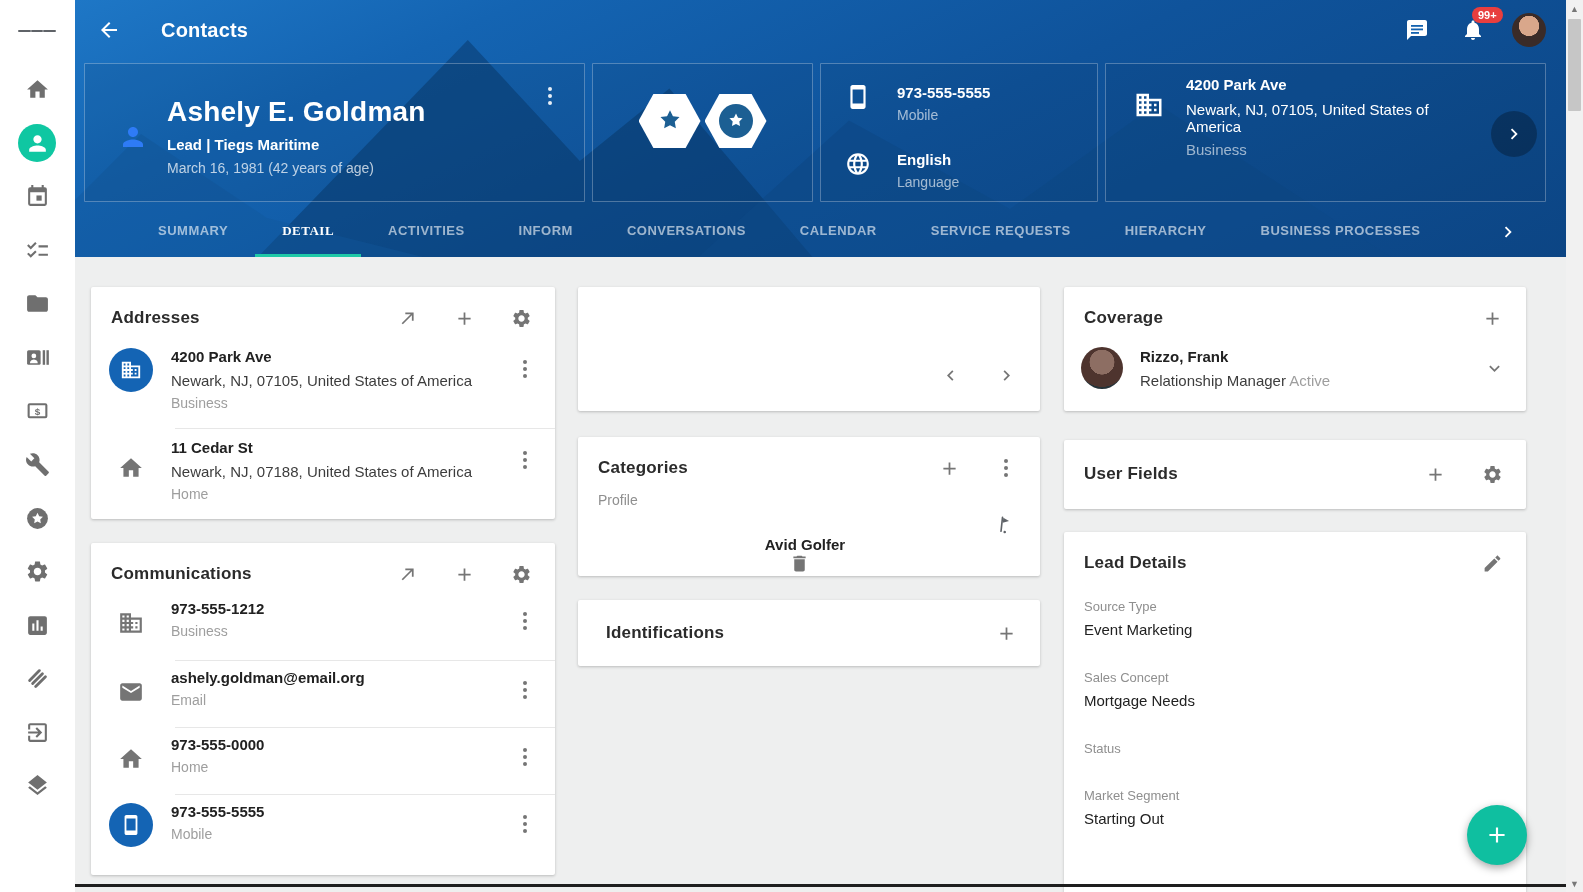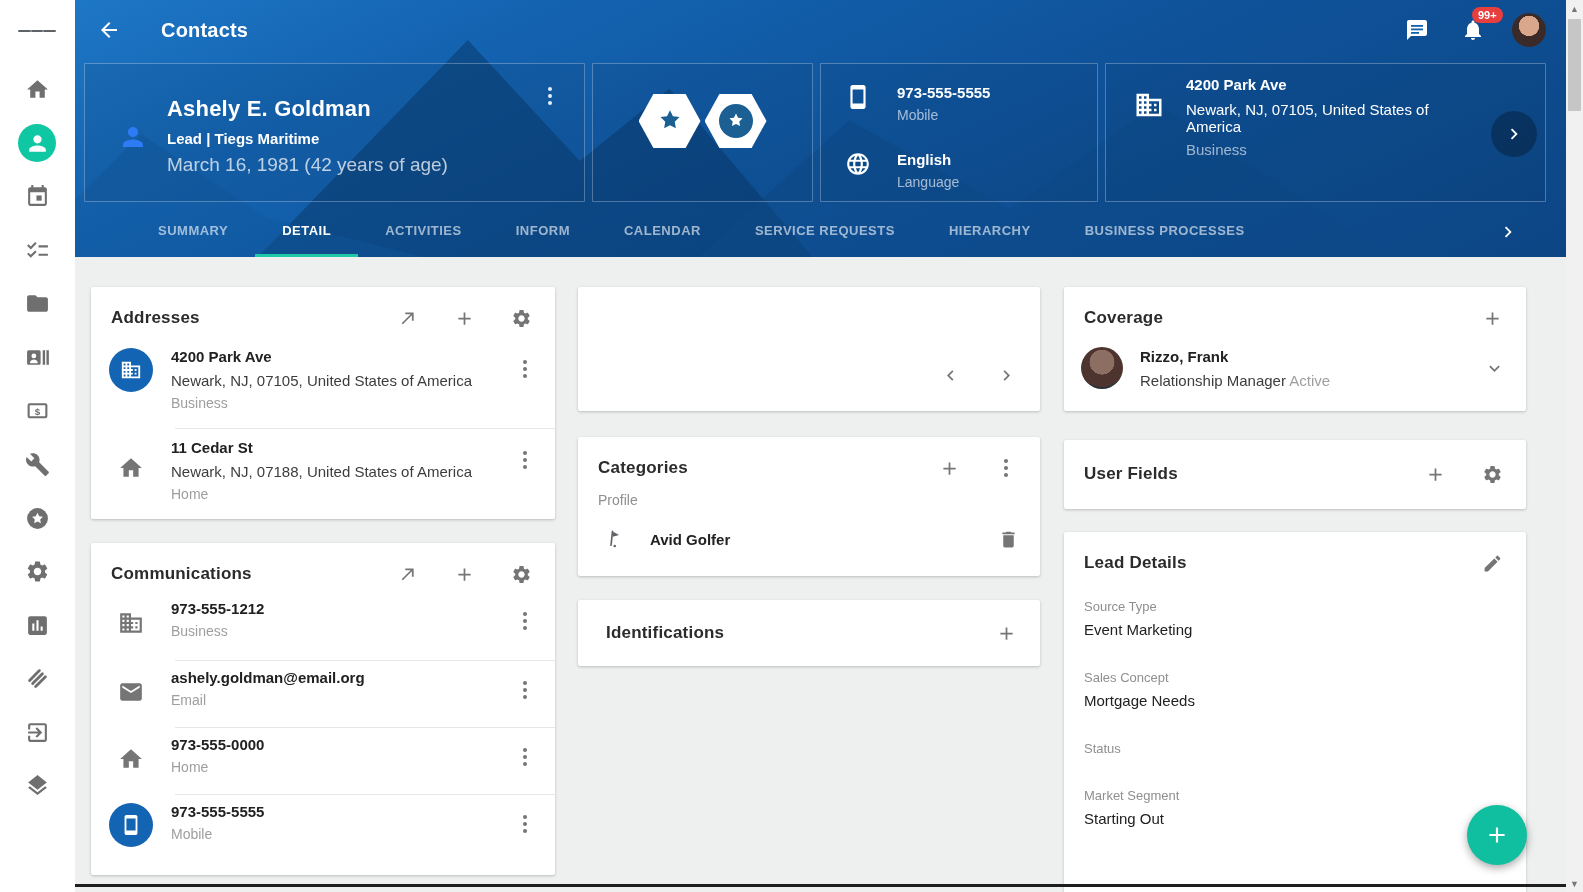--- a/index.html
+++ b/index.html
@@ -48,23 +48,23 @@
   .hpanel { position:absolute; top:63px; height:139px; border:1px solid rgba(255,255,255,.28);
             background:rgba(8,35,70,.10); border-radius:1px; }
   .hp1 { left:9px;   width:501px; }
   .hp2 { left:517px; width:221px; }
   .hp3 { left:745px; width:278px; }
   .hp4 { left:1030px; width:441px; }
 
   .hp1 .person-ico { position:absolute; left:33px; top:58px; }
   .hp1 .person-ico svg { width:30px; height:30px; fill:#2e7bf6; }
   .hp1 .who { position:absolute; left:82px; top:32px; }
-  .contact-name { color:#ffffff; font-size:22px; font-weight:bold; letter-spacing:.2px; }
+  .contact-name { color:#ffffff; font-size:28px; font-weight:bold; letter-spacing:.2px; }
   .contact-sub  { color:#ffffff; font-size:15px; font-weight:bold; margin-top:8px; }
-  .contact-birth{ color:rgba(255,255,255,.72); font-size:19px; margin-top:7px; }
+  .contact-birth{ color:rgba(255,255,255,.72); font-size:14px; margin-top:7px; }
   .hp-kebab { position:absolute; right:22px; top:18px; width:24px; height:28px; display:flex; flex-direction:column;
               align-items:center; justify-content:center; gap:3px; cursor:pointer; }
   .hp-kebab i { width:4px; height:4px; border-radius:50%; background:rgba(255,255,255,.9); }
 
   .badges { position:absolute; left:0; top:30px; width:100%; display:flex; justify-content:center; gap:4px; }
   .hexagon { width:62px; height:54px; background:#ffffff; display:flex; align-items:center; justify-content:center;
              clip-path:polygon(0% 50%, 24% 0%, 76% 0%, 100% 50%, 76% 100%, 24% 100%); cursor:pointer; }
   .hexagon svg { width:26px; height:26px; fill:#1c5f93; }
   .hex-circle { width:34px; height:34px; border-radius:50%; background:#1c5f93; display:flex; align-items:center; justify-content:center; }
   .hex-circle svg { width:18px; height:18px; fill:#ffffff; }
@@ -81,21 +81,21 @@
   .addr-l2 { color:#ffffff; font-size:15px; margin-top:8px; }
   .addr-l3 { color:rgba(255,255,255,.6); font-size:15px; margin-top:6px; }
   .addr-next { position:absolute; right:8px; top:47px; width:46px; height:46px; border-radius:50%;
                background:rgba(0,0,0,.28); display:flex; align-items:center; justify-content:center; cursor:pointer; }
   .addr-next svg { width:22px; height:22px; fill:#ffffff; }
 
   
   .tabs { position:absolute; left:0; top:205px; width:1432px; height:52px; display:flex; padding-left:56px; overflow:hidden; white-space:nowrap; }
   .tab { height:52px; line-height:52px; padding:0 27px; font-size:13px; font-weight:bold; letter-spacing:.5px;
          color:rgba(255,255,255,.60); cursor:pointer; position:relative; flex:0 0 auto; }
-  .tab.active { color:#ffffff; }
+  .tab.active { color:#ffffff;font-family:Liberation Serif, serif; }
   .tab.active::after { content:""; position:absolute; left:0; right:0; bottom:0; height:3px; background:#1fc9a7; }
   .tabs-more { position:absolute; right:44px; top:218px; width:28px; height:28px; display:flex; align-items:center; justify-content:center; cursor:pointer; }
   .tabs-more svg { width:22px; height:22px; fill:#ffffff; }
 
   
   .main { position:absolute; left:75px; top:257px; width:1491px; height:635px; background:#eeefef; overflow:hidden; }
   .card { position:absolute; background:#ffffff; border-radius:2px; box-shadow:0 1px 3px rgba(0,0,0,.22); }
 
   .card-head { display:flex; align-items:center; padding:19px 22px 10px 20px; }
   .card-title { flex:1; font-size:17px; font-weight:bold; color:#2b2b2b; letter-spacing:.2px; }
@@ -324,20 +324,21 @@
           <path d="M8.59 16.59 13.17 12 8.59 7.41 10 6l6 6-6 6-1.41-1.41z"></path>
         </svg>
       </div>
   </section>
 
   <div class="tabs">
     <div class="tab">SUMMARY</div>
     <div class="tab active">DETAIL</div>
     <div class="tab">ACTIVITIES</div>
     <div class="tab">INFORM</div>
+    <div class="tab">CONVERSATIONS</div>
     <div class="tab">CALENDAR</div>
     <div class="tab">SERVICE REQUESTS</div>
     <div class="tab">HIERARCHY</div>
     <div class="tab">BUSINESS PROCESSES</div>
 
   </div>
   <div class="tabs-more">
     <svg viewBox="0 0 24 24">
         <path d="M8.59 16.59 13.17 12 8.59 7.41 10 6l6 6-6 6-1.41-1.41z"></path>
       </svg>
@@ -524,21 +525,21 @@
             </svg>
           </div>
         <div class="kebab" style="padding-top:0; margin-right:0; align-self:center;">
             <i></i>
             <i></i>
             <i></i>
           </div>
       </div>
     </div>
     <div style="padding:2px 20px 0 20px; font-size:14px; color:#8f8f8f;">Profile</div>
-    <div class="list-row" style="height:50px; align-items:center; margin-top:6px;">
+    <div class="list-row" style="height:50px; align-items:flex-end; margin-top:6px;flex-direction:column;">
       <div class="row-ico" style="width:72px; align-items:center;">
         <svg viewBox="0 0 24 24" style="width:22px;height:22px;">
             <g transform="rotate(6 12 12)">
               <rect x="8.6" y="3" width="1.8" height="17" rx=".9" fill="#5f6368"></rect>
               <path d="M10.4 4.2 17 7l-6.6 2.8z" fill="#5f6368"></path>
               <circle cx="13.6" cy="19.6" r="1.4" fill="#5f6368"></circle>
             </g>
           </svg>
         </div>
       <div class="row-text" style="align-self:center;">

